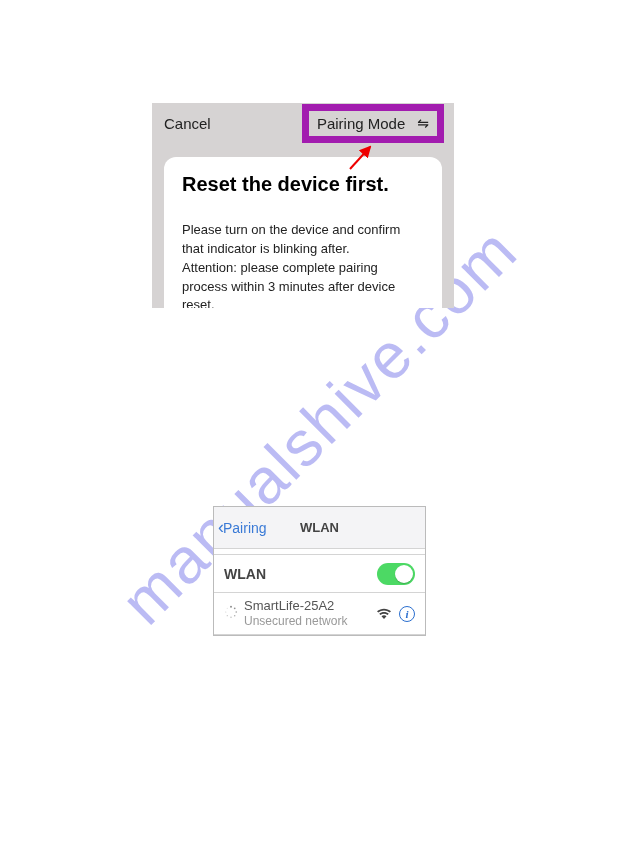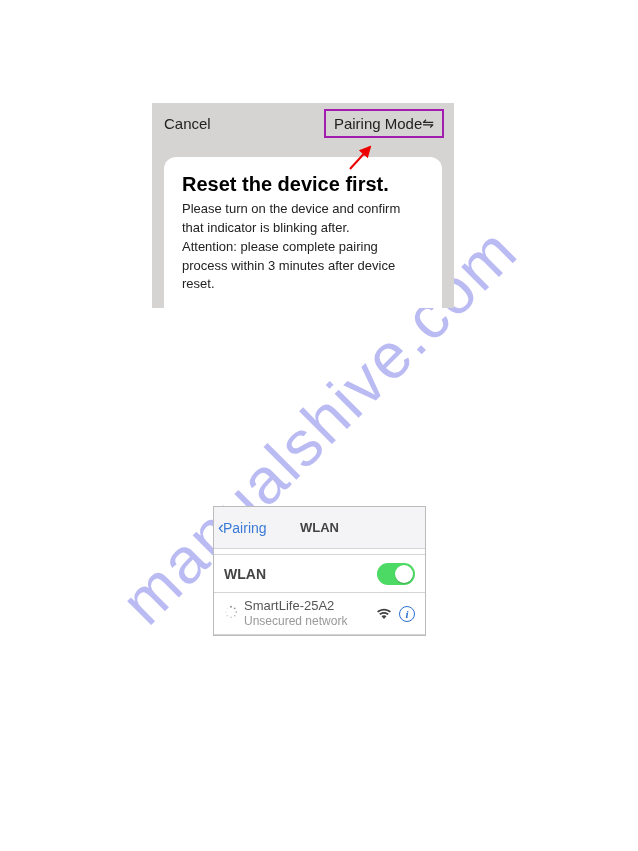--- a/index.html
+++ b/index.html
@@ -43,29 +43,29 @@
       padding: 0 10px 0 12px;
     }
     .cancel-button {
       font-size: 15px;
       color: #222;
       background: none;
       border: none;
       cursor: pointer;
     }
     .pairing-mode-button {
-      border: 2px solid #a21caf;
+      border: 7px solid #a21caf;
       padding: 4px 8px;
       font-size: 15px;
       color: #222;
       background: none;
       cursor: pointer;
       display: flex;
       align-items: center;
-      gap: 0;
+      gap: 12px;
     }
     .pairing-mode-button .swap-icon {
       font-size: 14px;
     }
     .arrow-to-mode {
       position: absolute;
       top: 40px;
       right: 78px;
       z-index: 3;
     }
@@ -76,21 +76,21 @@
       right: 12px;
       bottom: 0;
       background: #fff;
       border-radius: 12px 12px 0 0;
       padding: 16px 18px 0 18px;
     }
     .pairing-title {
       font-size: 20px;
       font-weight: 700;
       color: #000;
-      margin-bottom: 4px;
+      margin-bottom: 25px;
     }
     .pairing-desc {
       font-size: 13px;
       color: #222;
       line-height: 1.45;
     }
     
     .wlan-panel {
       position: absolute;
       top: 506px;

